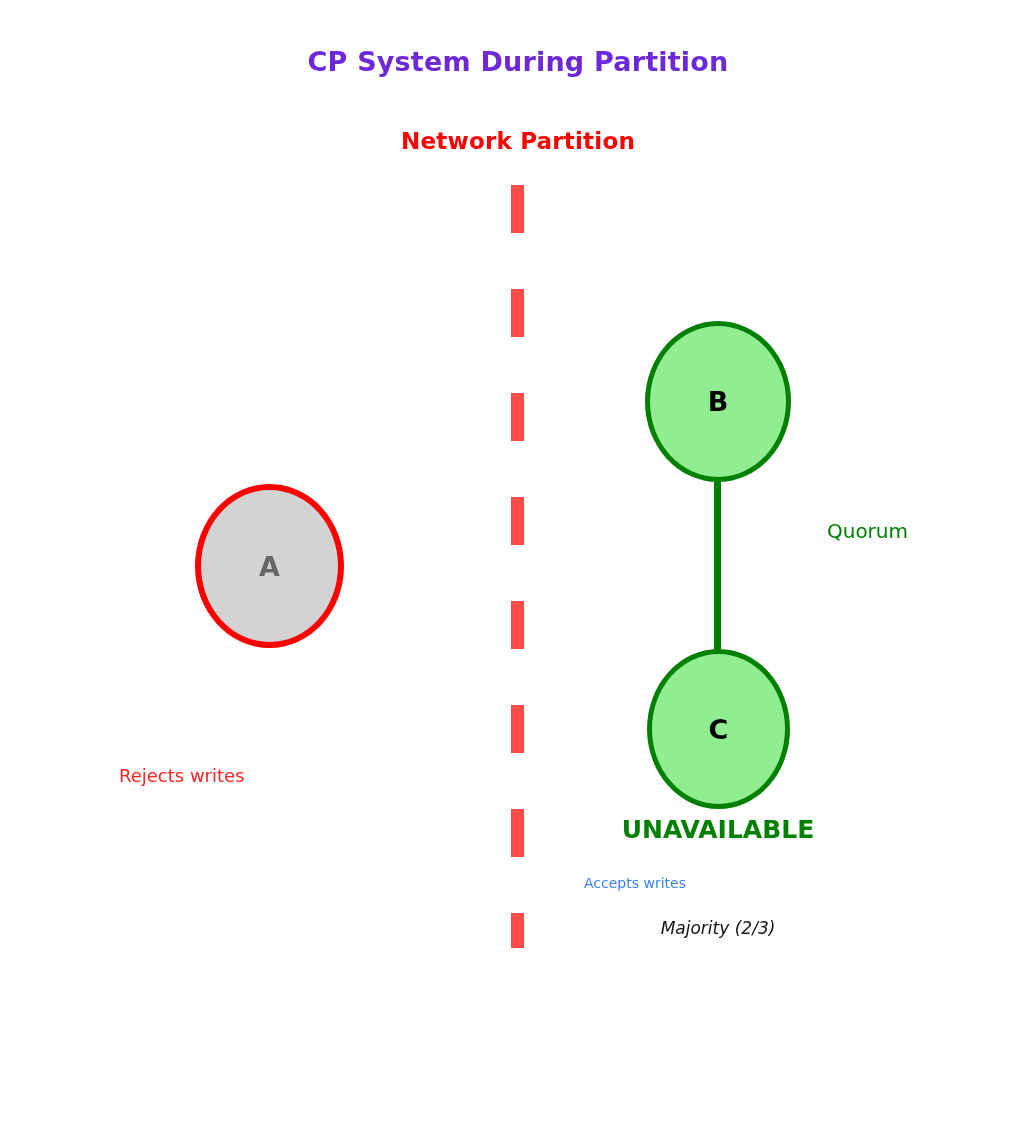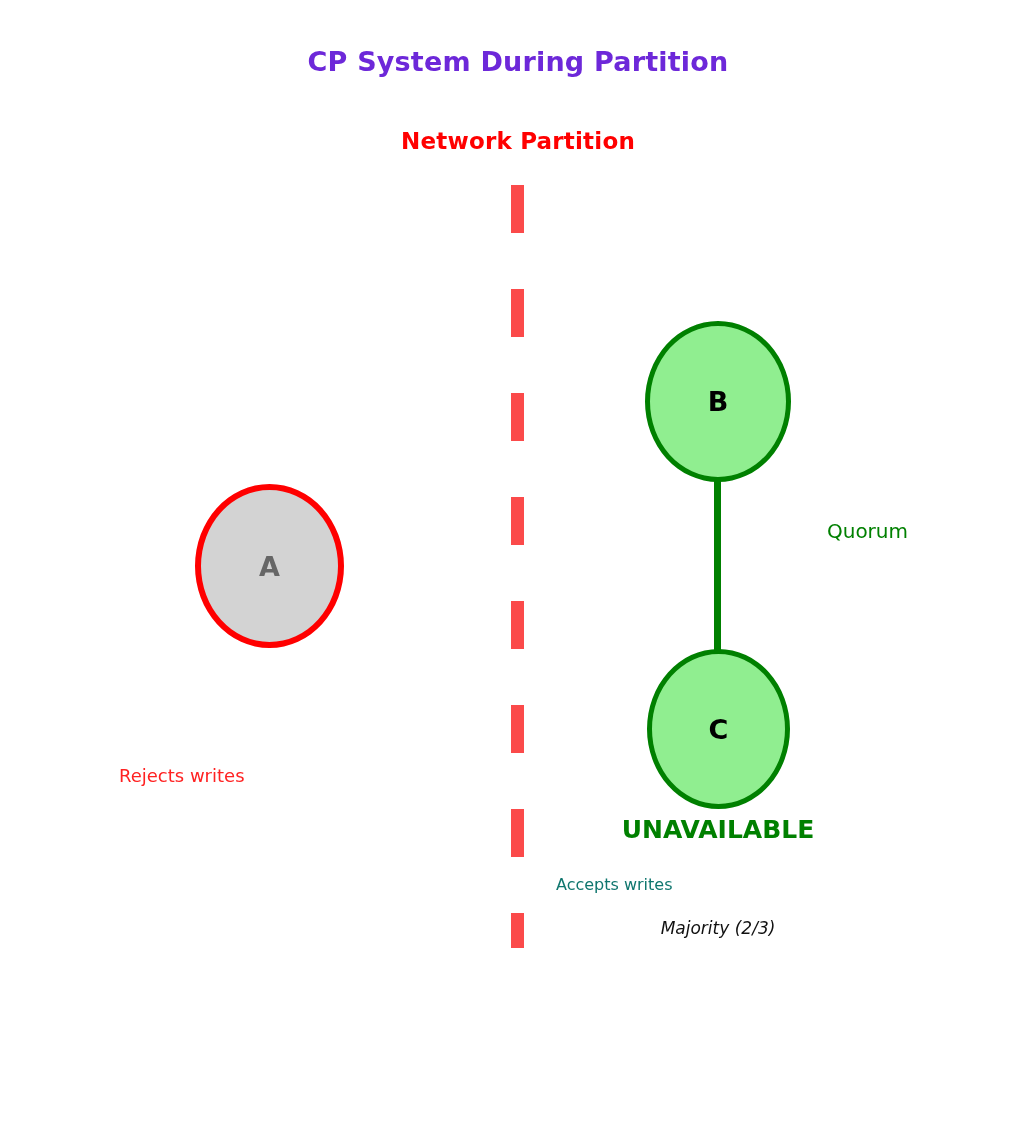--- a/index.html
+++ b/index.html
@@ -133,21 +133,21 @@
     color: #111111;
   }
 
   
   .left-status    { left: 119px; top: 705px;  width: 300px; font-size: 25px; color: #ff0000; }
   .left-writes    { left: 119px; top: 765px;  width: 300px; font-size: 18px; color: #ff2222; }
   .left-minority  { left: 119px; top: 809px;  width: 300px; font-size: 17px; }
 
   
   .right-status   { left: 568px; top: 815px;  width: 300px; font-size: 25px; color: #008000; }
-  .right-writes   { left: 556px; top: 875px;  width: 300px; font-size: 16px; color: #0f766e; }
+  .right-writes   { left: 584px; top: 875px;  width: 300px; font-size: 14px; color: #3b82f6; }
   .right-majority { left: 568px; top: 918px;  width: 300px; font-size: 17px; }
 </style>
 </head>
 <body>
 
 <div id="canvas">
 
   <div class="abs diagram-title">CP System During Partition</div>
 
   <div class="abs partition-title">Network Partition</div>

